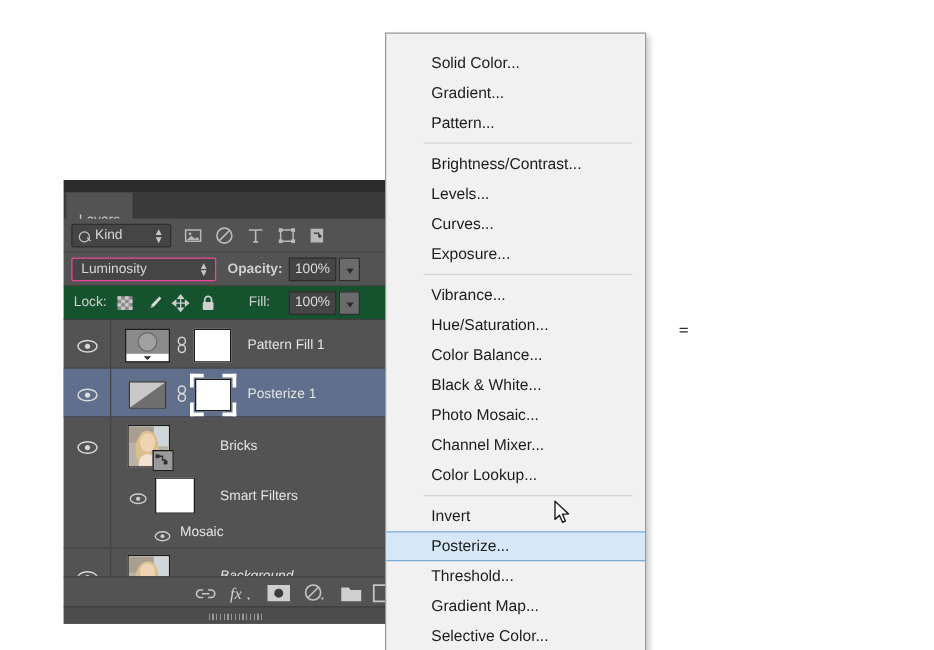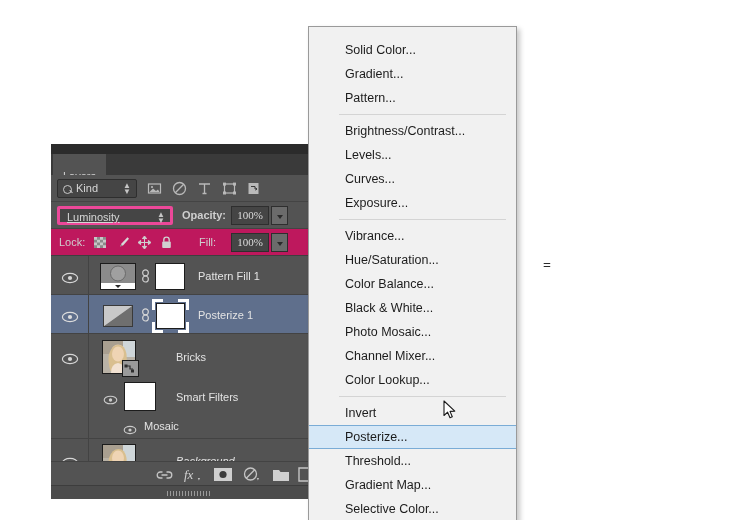--- a/index.html
+++ b/index.html
@@ -76,49 +76,48 @@
   }
 
   
   .blend-row{
     position:absolute;left:0;top:58px;width:276px;height:27px;
     background:#535353;border-bottom:1px solid #444;
     box-sizing:border-box;
   }
   .blend-select{
     position:absolute;left:6px;top:4px;width:116px;height:19px;
-    background:#454545;border:3px solid #ec4899;border-radius:2px;
+    background:#454545;border:1px solid #ec4899;border-radius:2px;
     color:#d6d6d6;font-size:11px;line-height:17px;
-    box-sizing:border-box;padding-left:7px;text-decoration:underline;
+    box-sizing:border-box;padding-left:7px;
   }
   .row-label{
     position:absolute;color:#cfcfcf;font-size:11px;line-height:19px;
   }
   .numfield{
     position:absolute;height:19px;width:38px;
     background:#454545;border:1px solid #2e2e2e;
     color:#dcdcdc;font-size:11px;line-height:17px;text-align:center;
     box-sizing:border-box;
-    font-family:Liberation Serif, serif;
   }
   .numarrow{
     position:absolute;height:19px;width:17px;top:4px;
     background:#6b6b6b;border:1px solid #2e2e2e;
     box-sizing:border-box;
   }
   .numarrow:after{
     content:"";position:absolute;left:5px;top:8px;
     border-left:3px solid transparent;border-right:3px solid transparent;
     border-top:4px solid #2a2a2a;
   }
 
   
   .lock-row{
     position:absolute;left:0;top:85px;width:276px;height:27px;
-    background:#be185d;border-bottom:1px solid #3f3f3f;
+    background:#14532d;border-bottom:1px solid #3f3f3f;
     box-sizing:border-box;
   }
   .lock-ico{position:absolute;top:6px;width:15px;height:15px;color:#c0c0c0;}
 
   
   .layer-list{
     position:absolute;left:0;top:112px;width:276px;height:205px;
     background:#535353;
     text-decoration:underline;
   }

